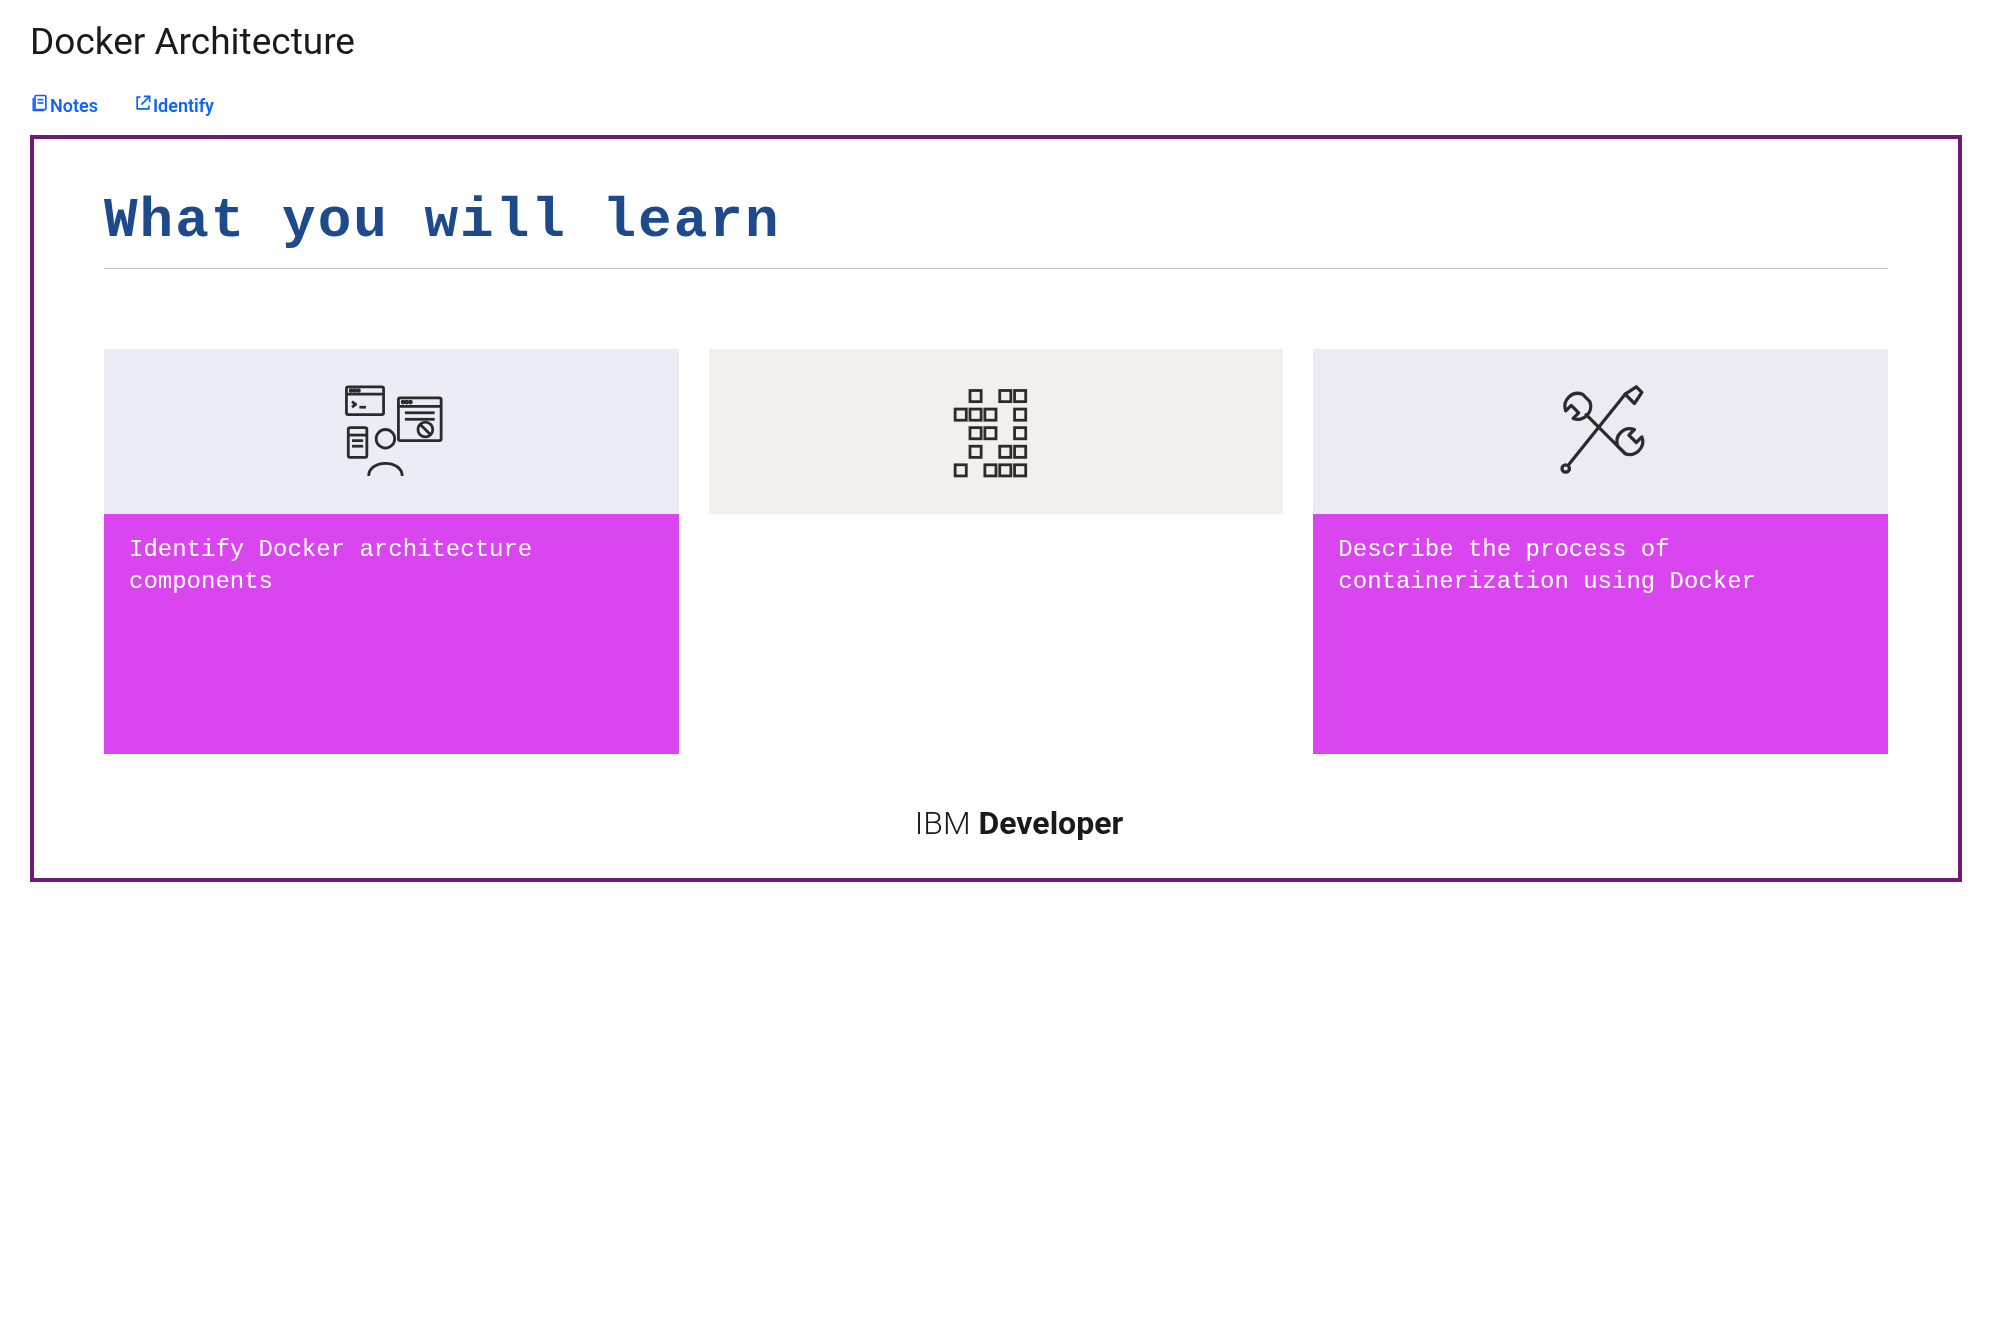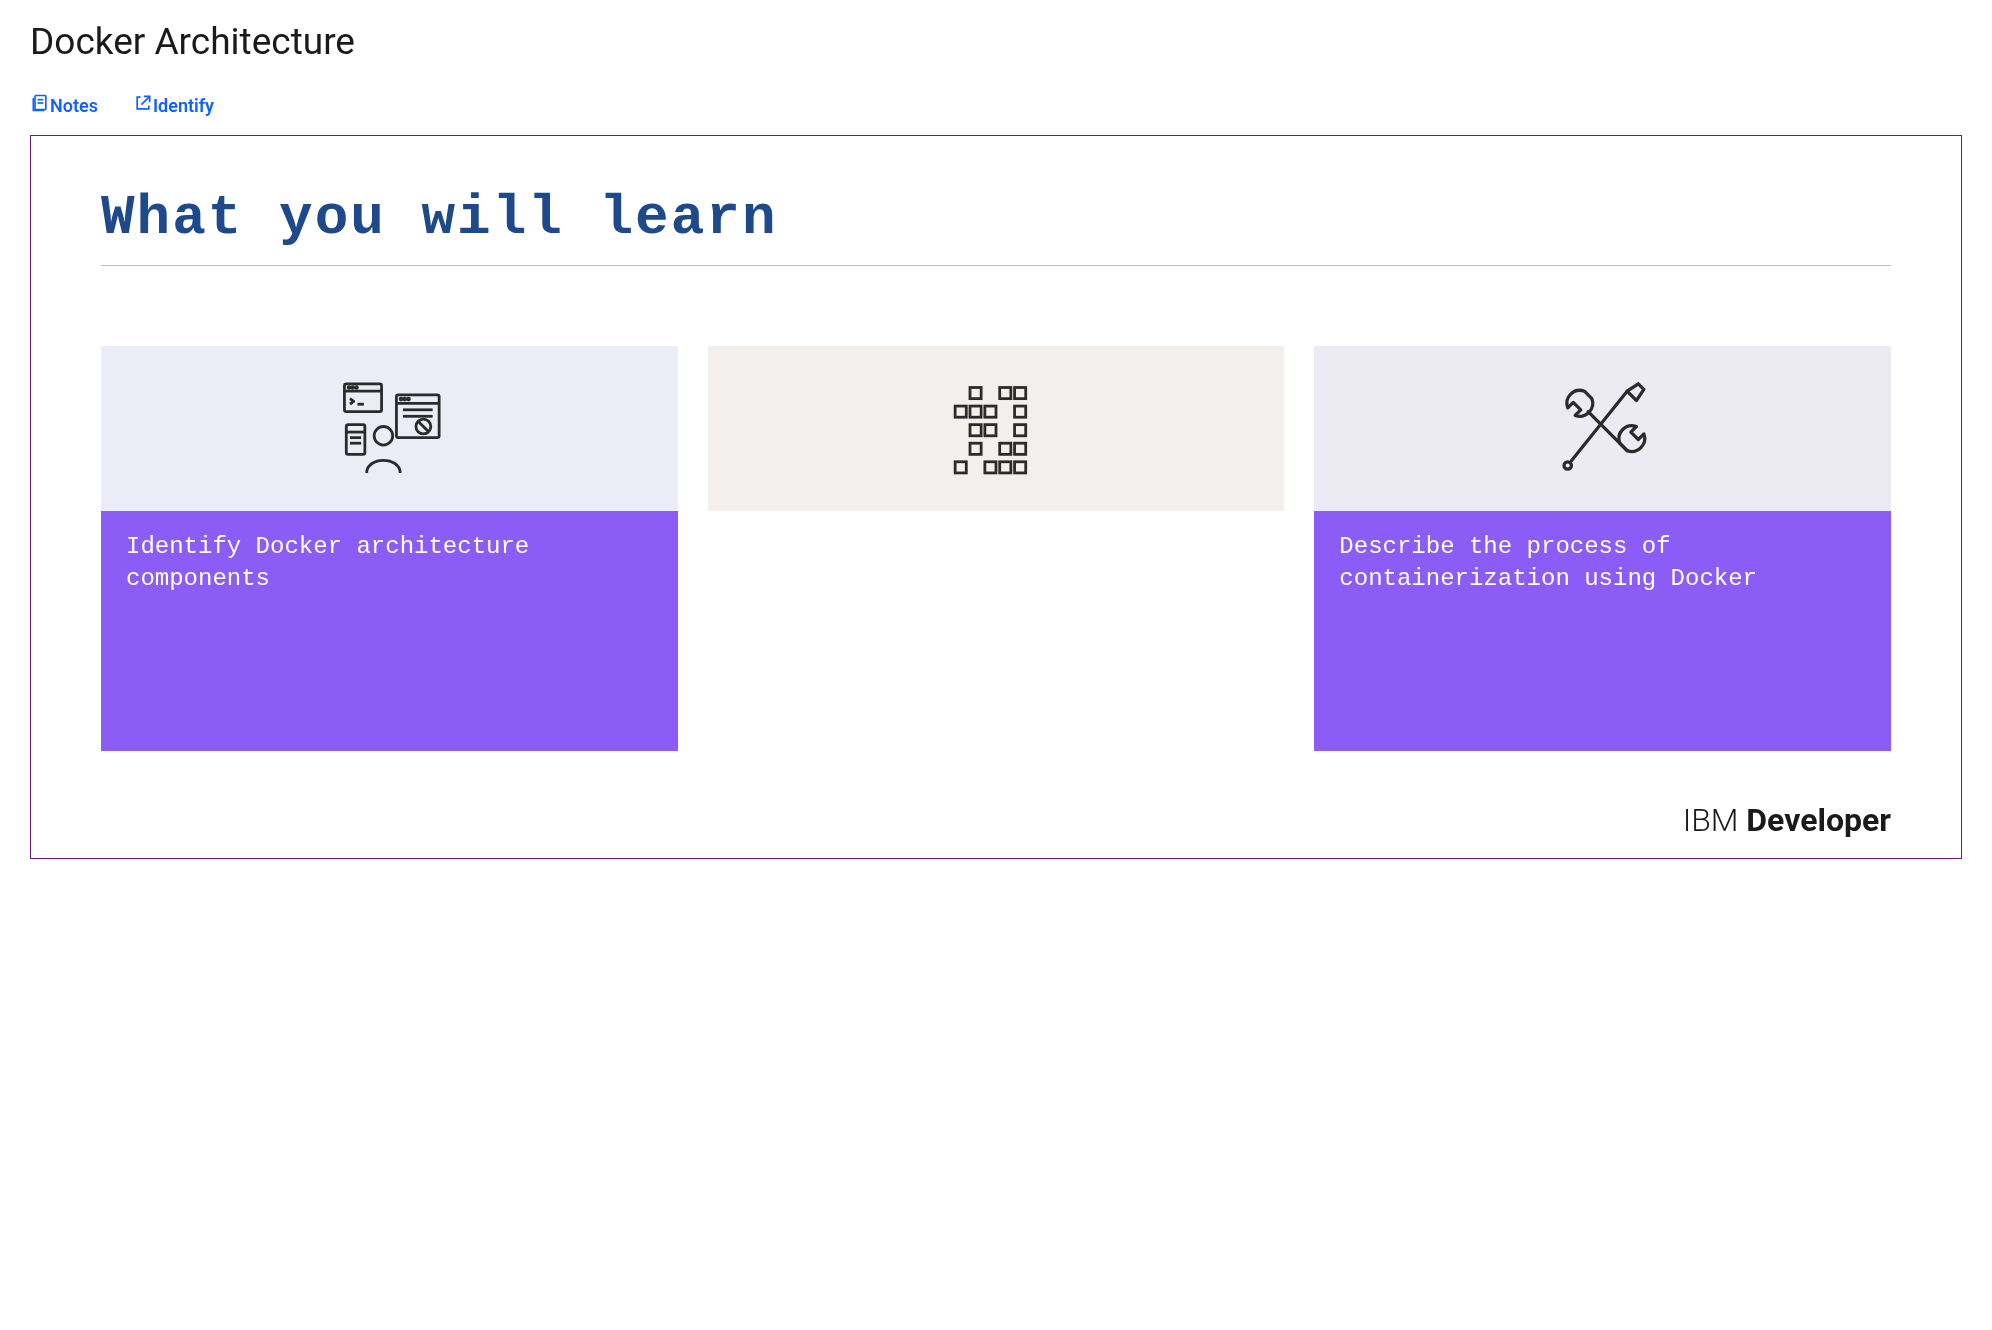--- a/index.html
+++ b/index.html
@@ -23,22 +23,22 @@
       display: flex;
       align-items: center;
       gap: 0;
       color: #0f62fe;
       font-weight: 600;
       font-size: 18px;
       cursor: pointer;
     }
     .action-link svg { width: 20px; height: 20px; }
     .slide-frame {
-      border: 1px solid #701a75;
-      padding: 50px 70px 19px;
+      border: 4px solid #701a75;
+      padding: 50px 70px 36px;
       background: #ffffff;
     }
     .slide-heading {
       font-family: "Courier New", Courier, monospace;
       font-size: 56px;
       font-weight: 700;
       color: #1e4a8c;
       padding-bottom: 15px;
       border-bottom: 1px solid #c0c0c0;
       margin-bottom: 80px;
@@ -58,31 +58,31 @@
       height: 165px;
       display: flex;
       align-items: center;
       justify-content: center;
     }
     .card:nth-child(1) .card-icon-area { background: #eaedf5; }
     .card:nth-child(2) .card-icon-area { background: #f2efed; }
     .card:nth-child(3) .card-icon-area { background: #eceaf3; }
     .card-icon-area svg { width: 130px; height: 115px; }
     .card-text-area {
-      background: #8b5cf6;
+      background: #d946ef;
       color: #ffffff;
       padding: 20px 25px;
       font-family: "Courier New", Courier, monospace;
       font-size: 24px;
       line-height: 1.35;
       min-height: 240px;
     }
     .footer-row {
       display: flex;
-      justify-content: flex-end;
+      justify-content: center;
       align-items: center;
       margin-left: 46px;
     }
     .footer-left {
       font-size: 32px;
       color: #1a1a1a;
       font-weight: 300;
     }
     .footer-left .bold { font-weight: 700; }
     .footer-right {

